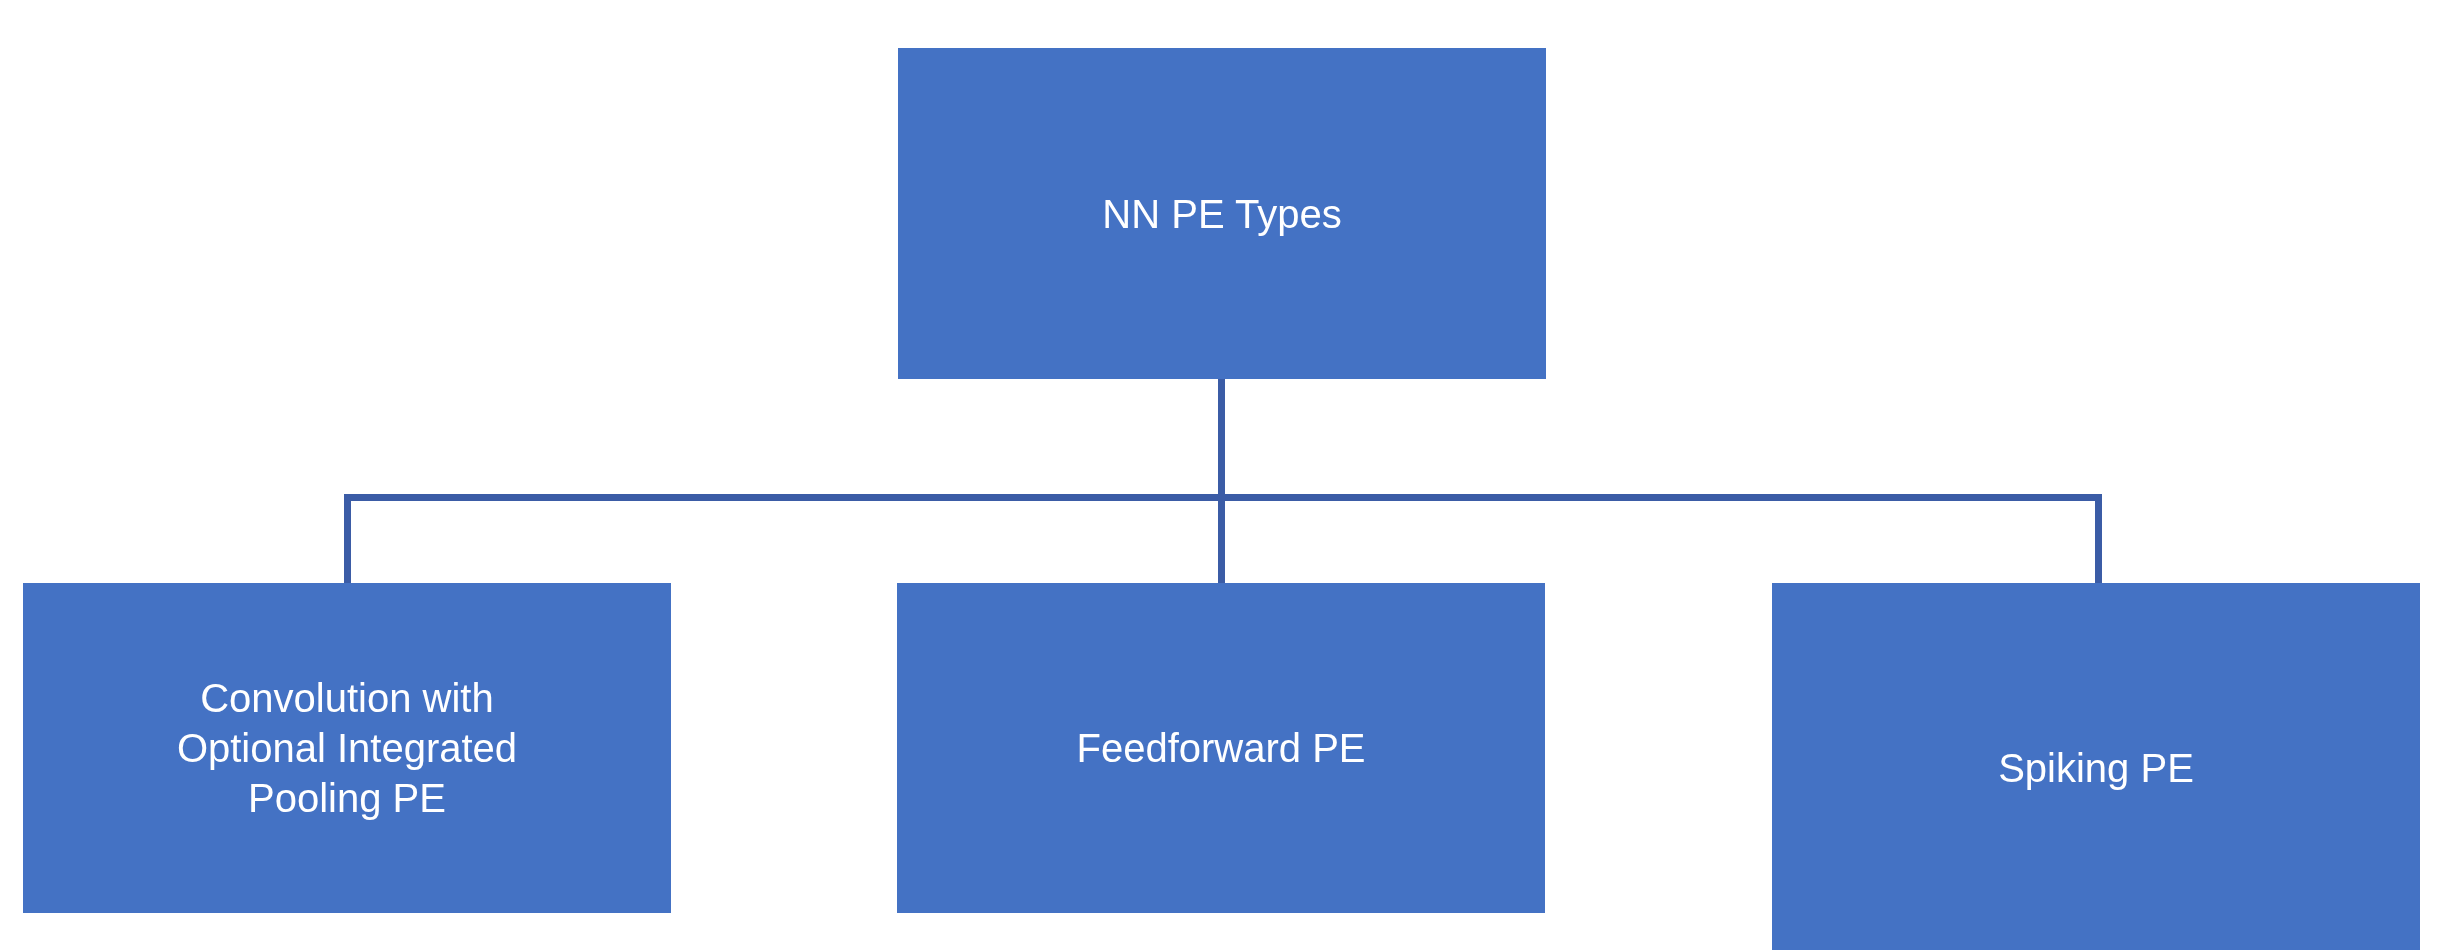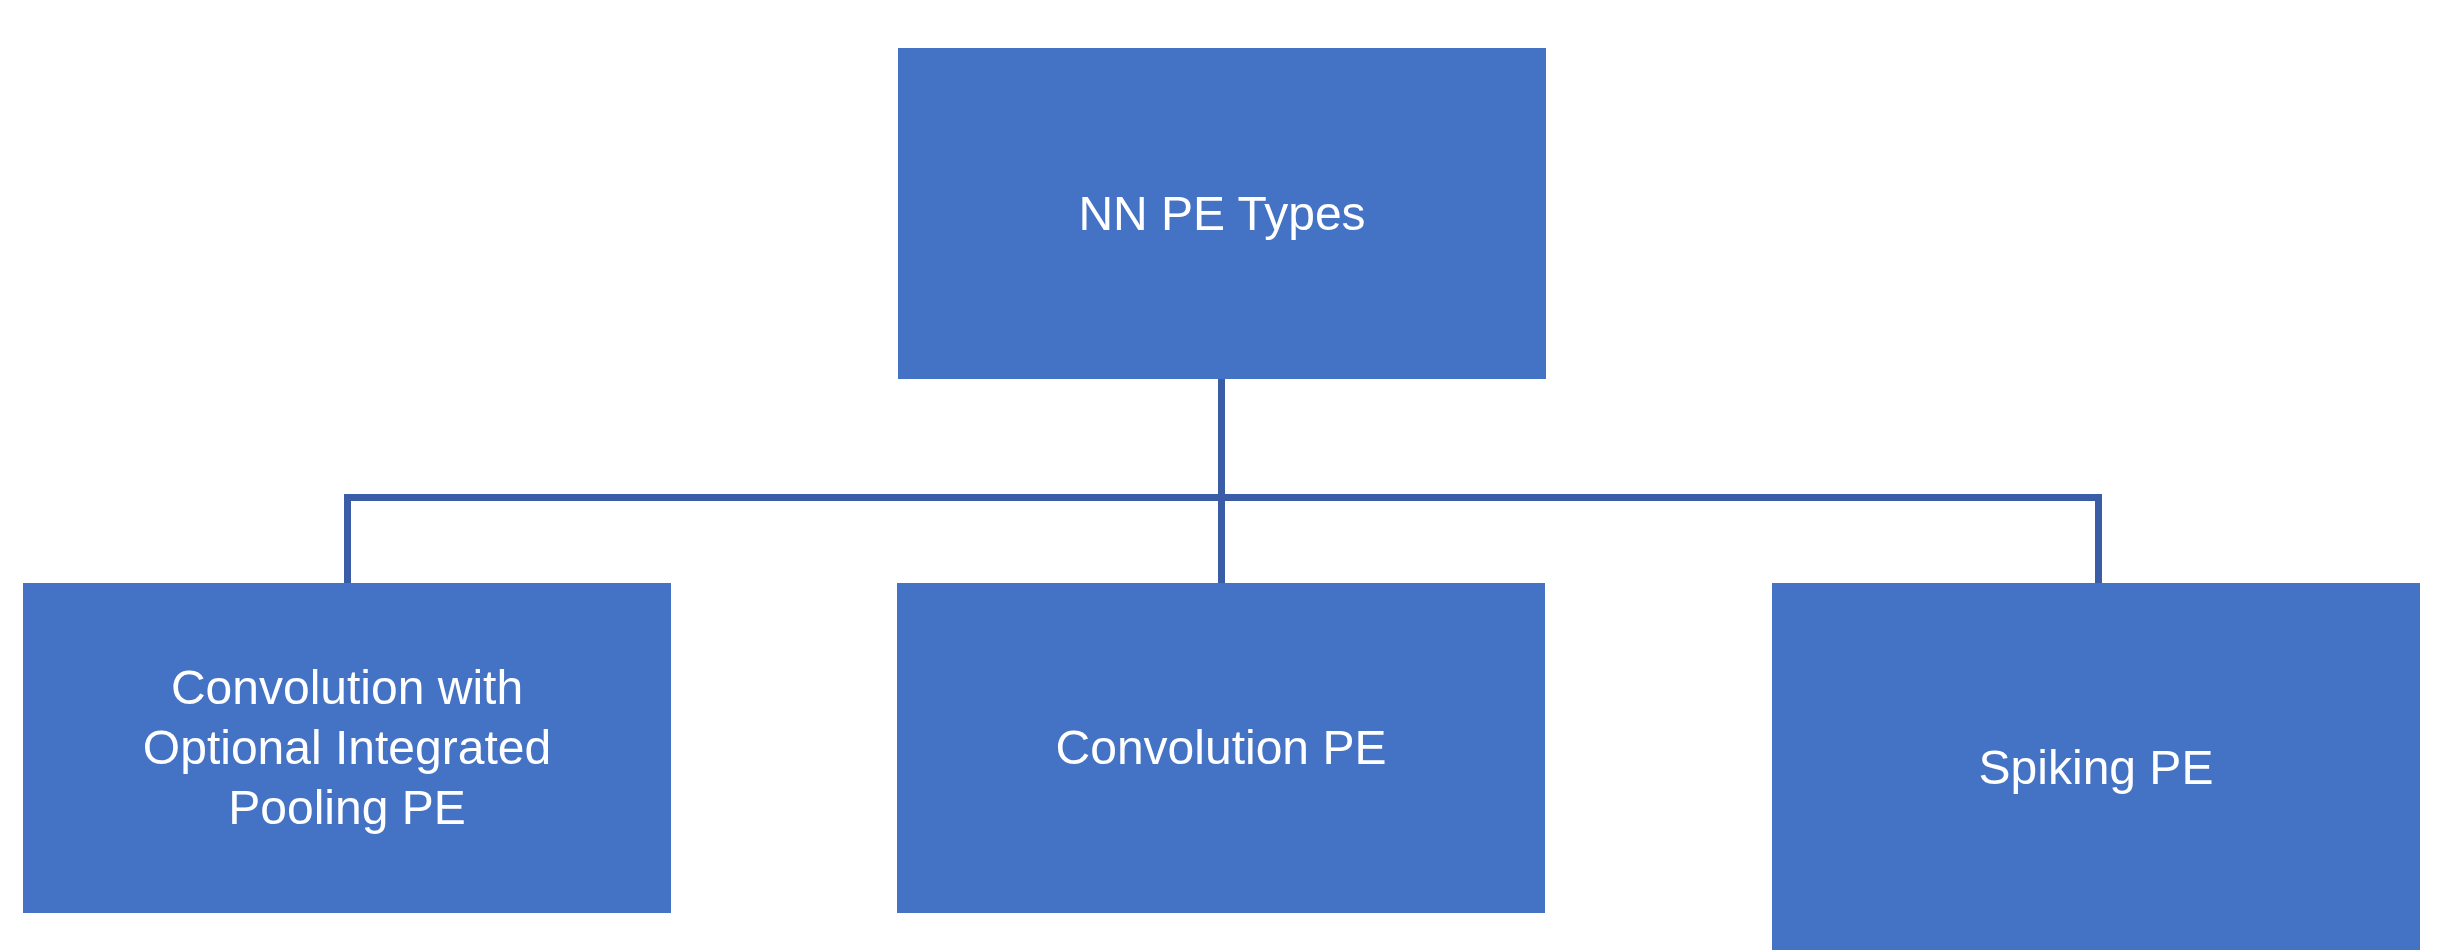--- a/index.html
+++ b/index.html
@@ -19,21 +19,21 @@
     position: absolute;
     background: #4472C4;
     color: #ffffff;
     display: flex;
     align-items: center;
     justify-content: center;
     text-align: center;
     box-sizing: border-box;
   }
   .node .label {
-    font-size: 48px;
+    font-size: 40px;
     line-height: 1.25;
     white-space: pre-line;
     padding: 0 20px;
   }
   .connector {
     position: absolute;
     background: #3B5CA6;
   }
   
   .node-root   { left: 898px;  top: 48px;  width: 648px; height: 331px; }
@@ -63,20 +63,20 @@
   <div class="connector conn-drop-mid"></div>
   <div class="connector conn-drop-right"></div>
 
   <div class="node node-conv">
     <span class="label">Convolution with
 Optional Integrated
 Pooling PE</span>
   </div>
 
   <div class="node node-ff">
-    <span class="label">Convolution PE</span>
+    <span class="label">Feedforward PE</span>
   </div>
 
   <div class="node node-spike">
     <span class="label">Spiking PE</span>
   </div>
 
 </div>
 
 </body></html>

